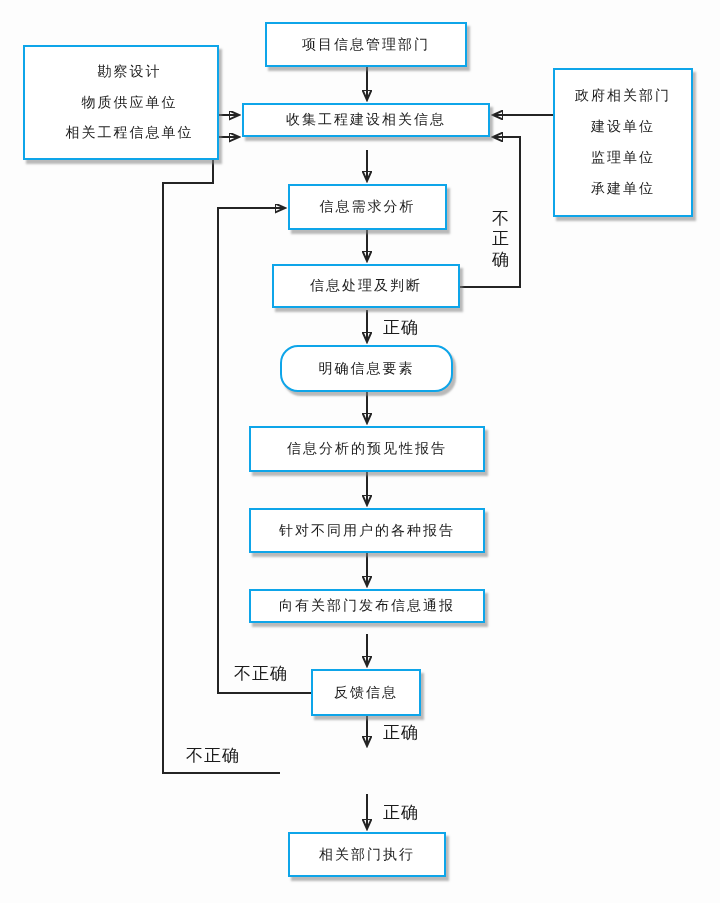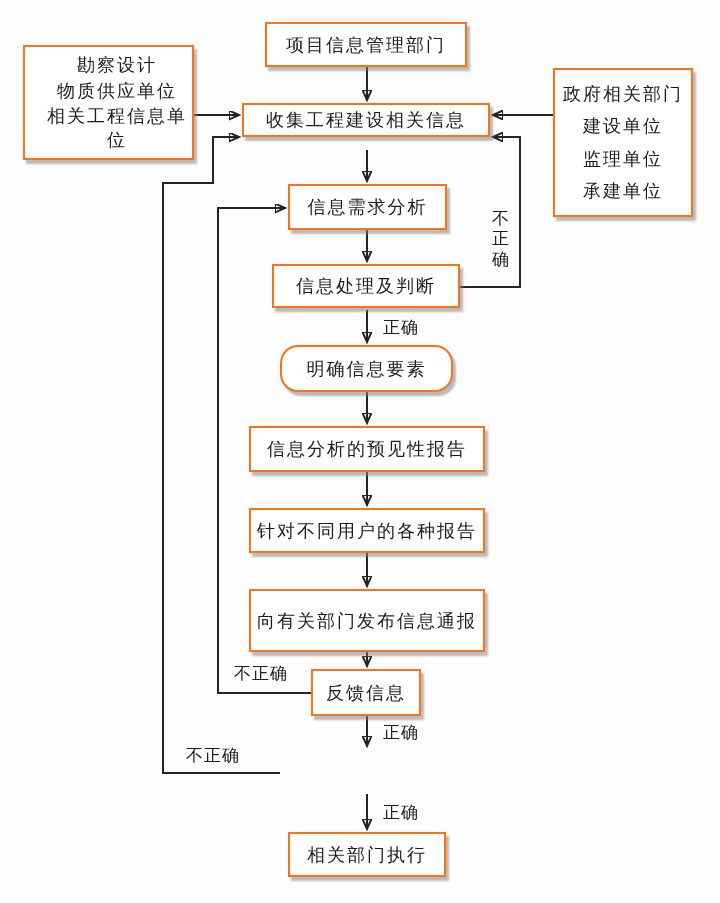--- a/index.html
+++ b/index.html
@@ -8,27 +8,27 @@
     background:#fdfdfd;
     font-family:"Liberation Serif","DejaVu Serif",serif;
     color:#1c1c1c;
     position:relative;
     overflow:hidden;
   }
   #canvas{position:absolute;left:0;top:0;width:720px;height:903px;}
   .node{
     position:absolute;
     background:#ffffff;
-    border:2px solid #f97316;
+    border:2px solid #0ea5e9;
     box-shadow:3px 4px 2px rgba(130,130,130,.55);
     display:flex;
     align-items:center;
     justify-content:center;
     text-align:center;
-    font-size:18px;
+    font-size:14px;
     letter-spacing:2px;
     box-sizing:border-box;
     z-index:2;
   }
   .node.multi{flex-direction:column;justify-content:space-evenly;padding:4px 2px;}
   .node.multi .line{display:block;}
   #connectors{position:absolute;left:0;top:0;z-index:1;}
   #connectors path{stroke:#242424;stroke-width:2;fill:none;}
   .edge-label{
     position:absolute;
@@ -68,21 +68,21 @@
     <path d="M367 634 L367 665" marker-end="url(#arrow)"></path>
     <path d="M367 716 L367 745" marker-end="url(#arrow)"></path>
     <path d="M367 794 L367 828" marker-end="url(#arrow)"></path>
     <path d="M311 693 L218 693 L218 208 L284 208" marker-end="url(#arrow)"></path>
     <path d="M280 773 L163 773 L163 183 L213 183 L213 137 L238 137" marker-end="url(#arrow)"></path>
     <path d="M460 287 L520 287 L520 137 L494 137" marker-end="url(#arrow)"></path>
   </svg>
 
   <div class="node" style="left:265px;top:22px;width:202px;height:45px;">项目信息管理部门</div>
 
-  <div class="node multi" style="left:23px;top:45px;width:171px;height:115px;padding-left:19px;">
+  <div class="node multi" style="left:23px;top:45px;width:196px;height:115px;padding-left:19px;">
     <span class="line">勘察设计</span>
     <span class="line">物质供应单位</span>
     <span class="line">相关工程信息单位</span>
   </div>
 
   <div class="node multi" style="left:553px;top:68px;width:140px;height:149px;">
     <span class="line">政府相关部门</span>
     <span class="line">建设单位</span>
     <span class="line">监理单位</span>
     <span class="line">承建单位</span>
@@ -93,21 +93,21 @@
   <div class="node" style="left:288px;top:184px;width:159px;height:46px;">信息需求分析</div>
 
   <div class="node" style="left:272px;top:264px;width:188px;height:44px;">信息处理及判断</div>
 
   <div class="node" style="left:280px;top:345px;width:173px;height:47px;border-radius:18px;">明确信息要素</div>
 
   <div class="node" style="left:249px;top:426px;width:236px;height:46px;">信息分析的预见性报告</div>
 
   <div class="node" style="left:249px;top:508px;width:236px;height:45px;">针对不同用户的各种报告</div>
 
-  <div class="node" style="left:249px;top:589px;width:236px;height:63px;">向有关部门发布信息通报</div>
+  <div class="node" style="left:249px;top:589px;width:236px;height:34px;">向有关部门发布信息通报</div>
 
   <div class="node" style="left:311px;top:669px;width:110px;height:47px;">反馈信息</div>
 
 
   <div class="node" style="left:288px;top:832px;width:158px;height:45px;">相关部门执行</div>
 
   <div class="edge-label" style="left:383px;top:316px;">正确</div>
   <div class="edge-label" style="left:383px;top:721px;">正确</div>
   <div class="edge-label" style="left:383px;top:801px;">正确</div>
 

